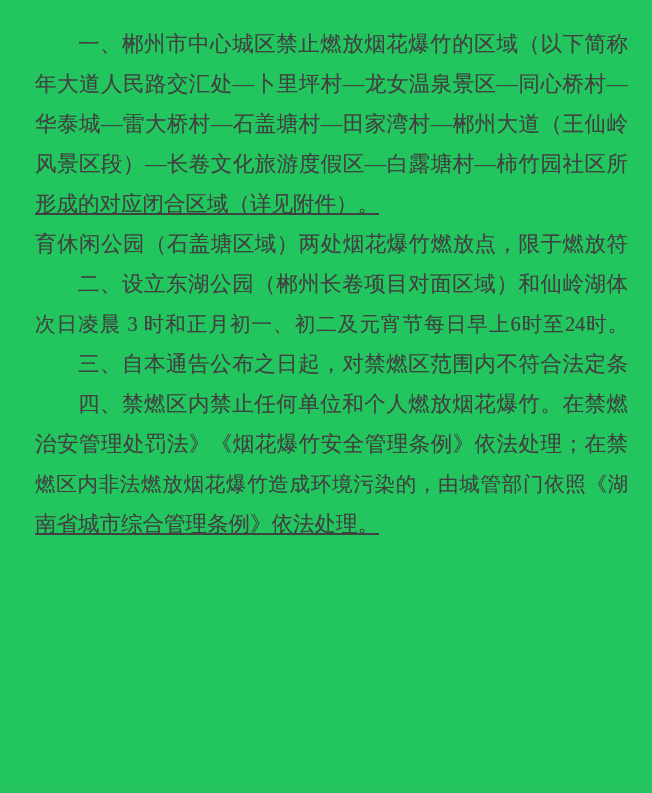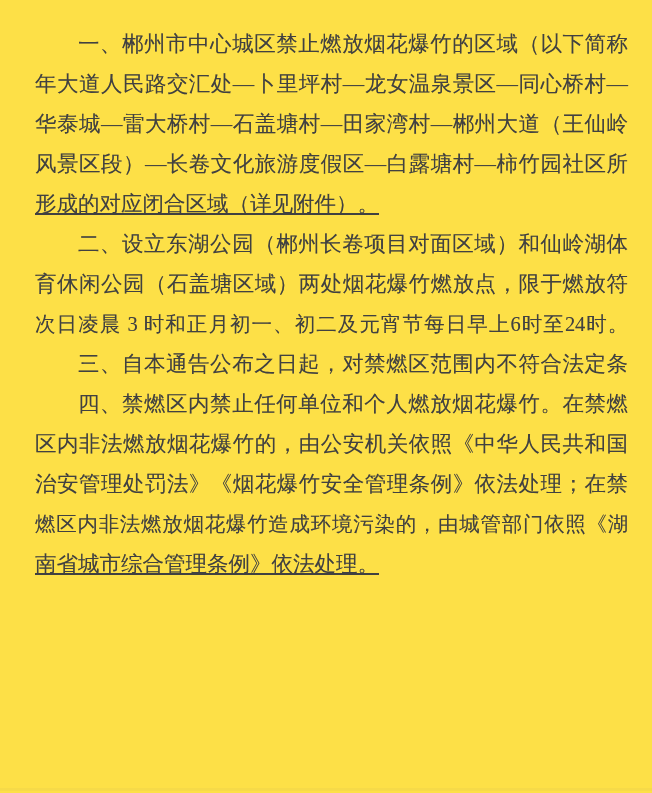--- a/index.html
+++ b/index.html
@@ -5,21 +5,21 @@
   html, body {
     margin: 0;
     padding: 0;
     background: #fcfcfa;
   }
   .page {
     position: relative;
     box-sizing: border-box;
     width: 652px;
     height: 793px;
-    background: #fde047;
+    background: #22c55e;
     padding: 24px 24px 9px 35px;
     font-family: "Liberation Serif", "DejaVu Serif", serif;
     font-size: 21.5px;
     line-height: 40px;
     color: #414141;
     overflow: hidden;
     
     text-shadow: 0 0 0.5px rgba(65,65,65,0.35);
   }
   .line {
@@ -53,23 +53,22 @@
 </style>
 </head>
 <body>
 
 <div class="page">
   <div class="line indent">一、郴州市中心城区禁止燃放烟花爆竹的区域（以下简称</div>
   <div class="line">年大道人民路交汇处—卜里坪村—龙女温泉景区—同心桥村—</div>
   <div class="line">华泰城—雷大桥村—石盖塘村—田家湾村—郴州大道（王仙岭</div>
   <div class="line">风景区段）—长卷文化旅游度假区—白露塘村—柿竹园社区所</div>
   <div class="line para-end">形成的对应闭合区域（详见附件）。</div>
+  <div class="line">育休闲公园（石盖塘区域）两处烟花爆竹燃放点，限于燃放符</div>
   <div class="line indent">二、设立东湖公园（郴州长卷项目对面区域）和仙岭湖体</div>
-  <div class="line">育休闲公园（石盖塘区域）两处烟花爆竹燃放点，限于燃放符</div>
   <div class="line tight">次日凌晨 3 时和正月初一、初二及元宵节每日早上6时至24时。</div>
   <div class="line indent">三、自本通告公布之日起，对禁燃区范围内不符合法定条</div>
   <div class="line indent">四、禁燃区内禁止任何单位和个人燃放烟花爆竹。在禁燃</div>
-  <div class="line">区内非法燃放烟花爆竹的，由公安机关依照《中华人民共和国</div>
   <div class="line">治安管理处罚法》《烟花爆竹安全管理条例》依法处理；在禁</div>
   <div class="line tight">燃区内非法燃放烟花爆竹造成环境污染的，由城管部门依照《湖</div>
   <div class="line para-end">南省城市综合管理条例》依法处理。</div>
   <div class="scan-artifact"></div>
 </div>
 
 </body></html>

